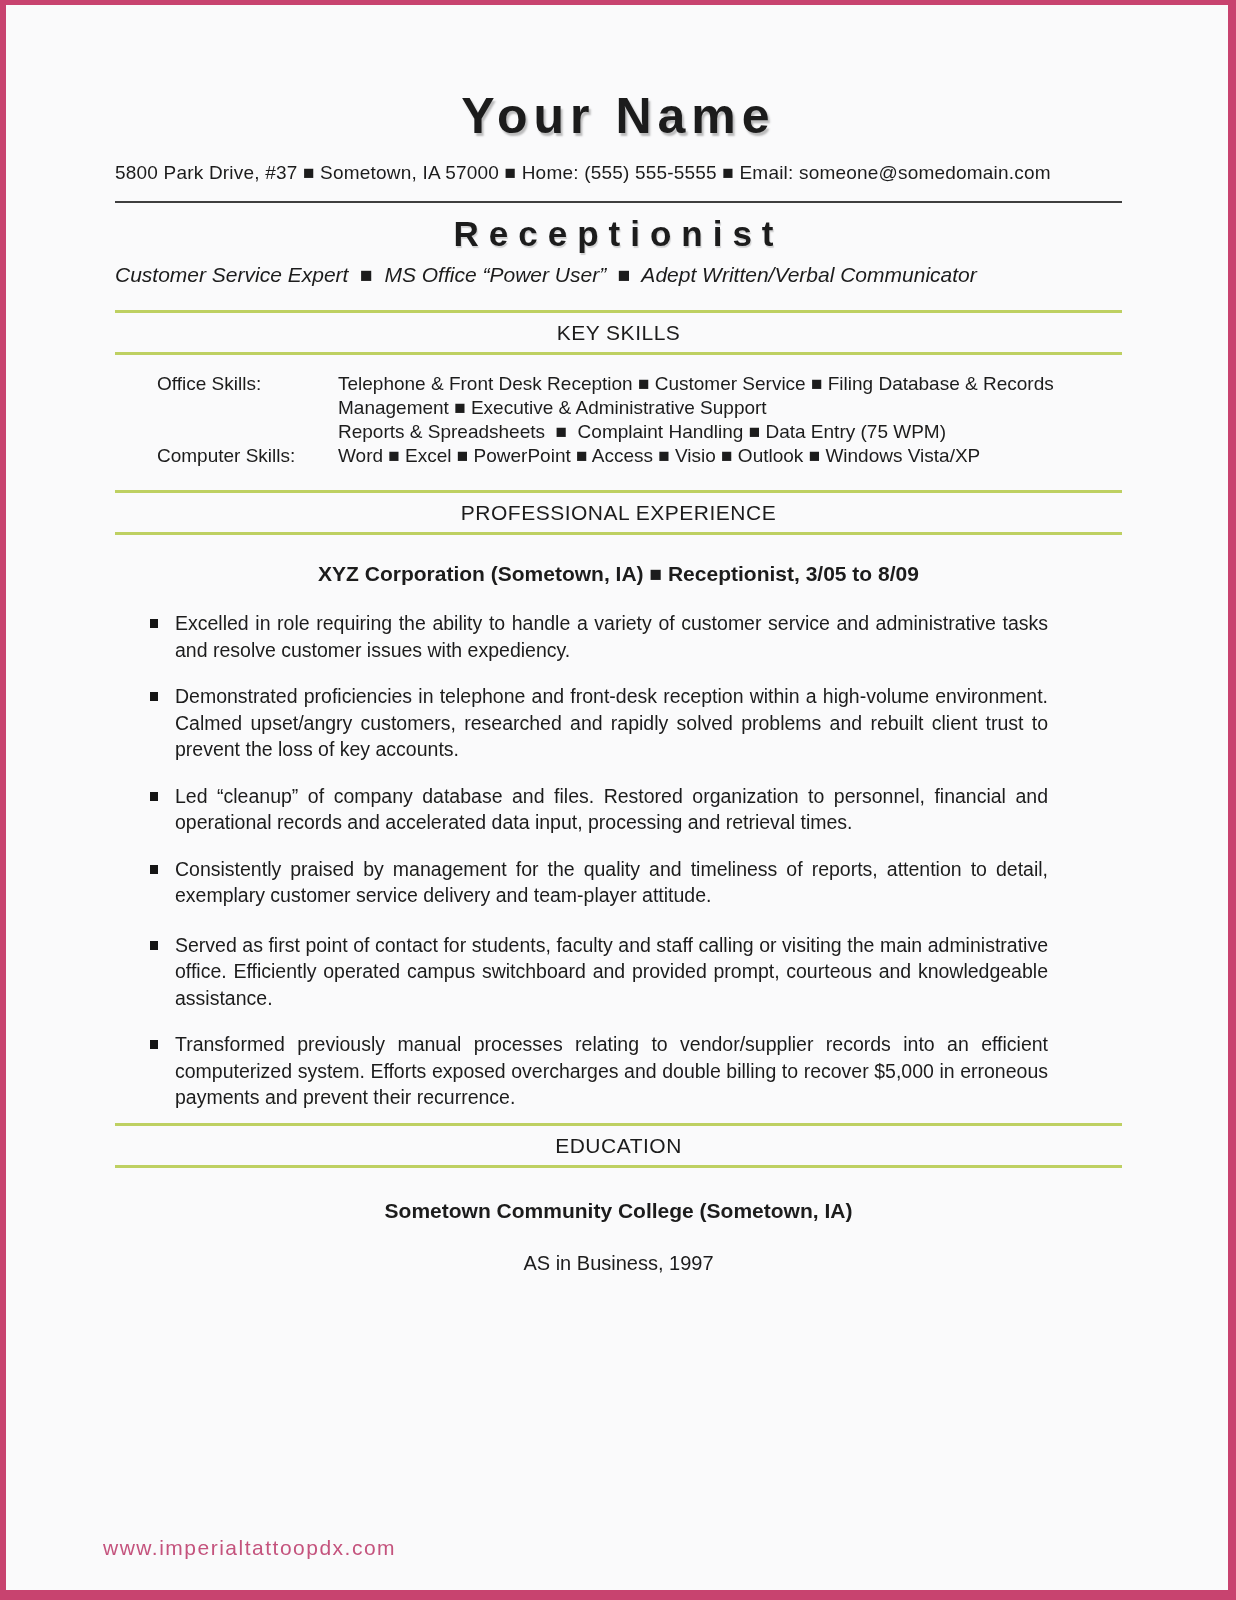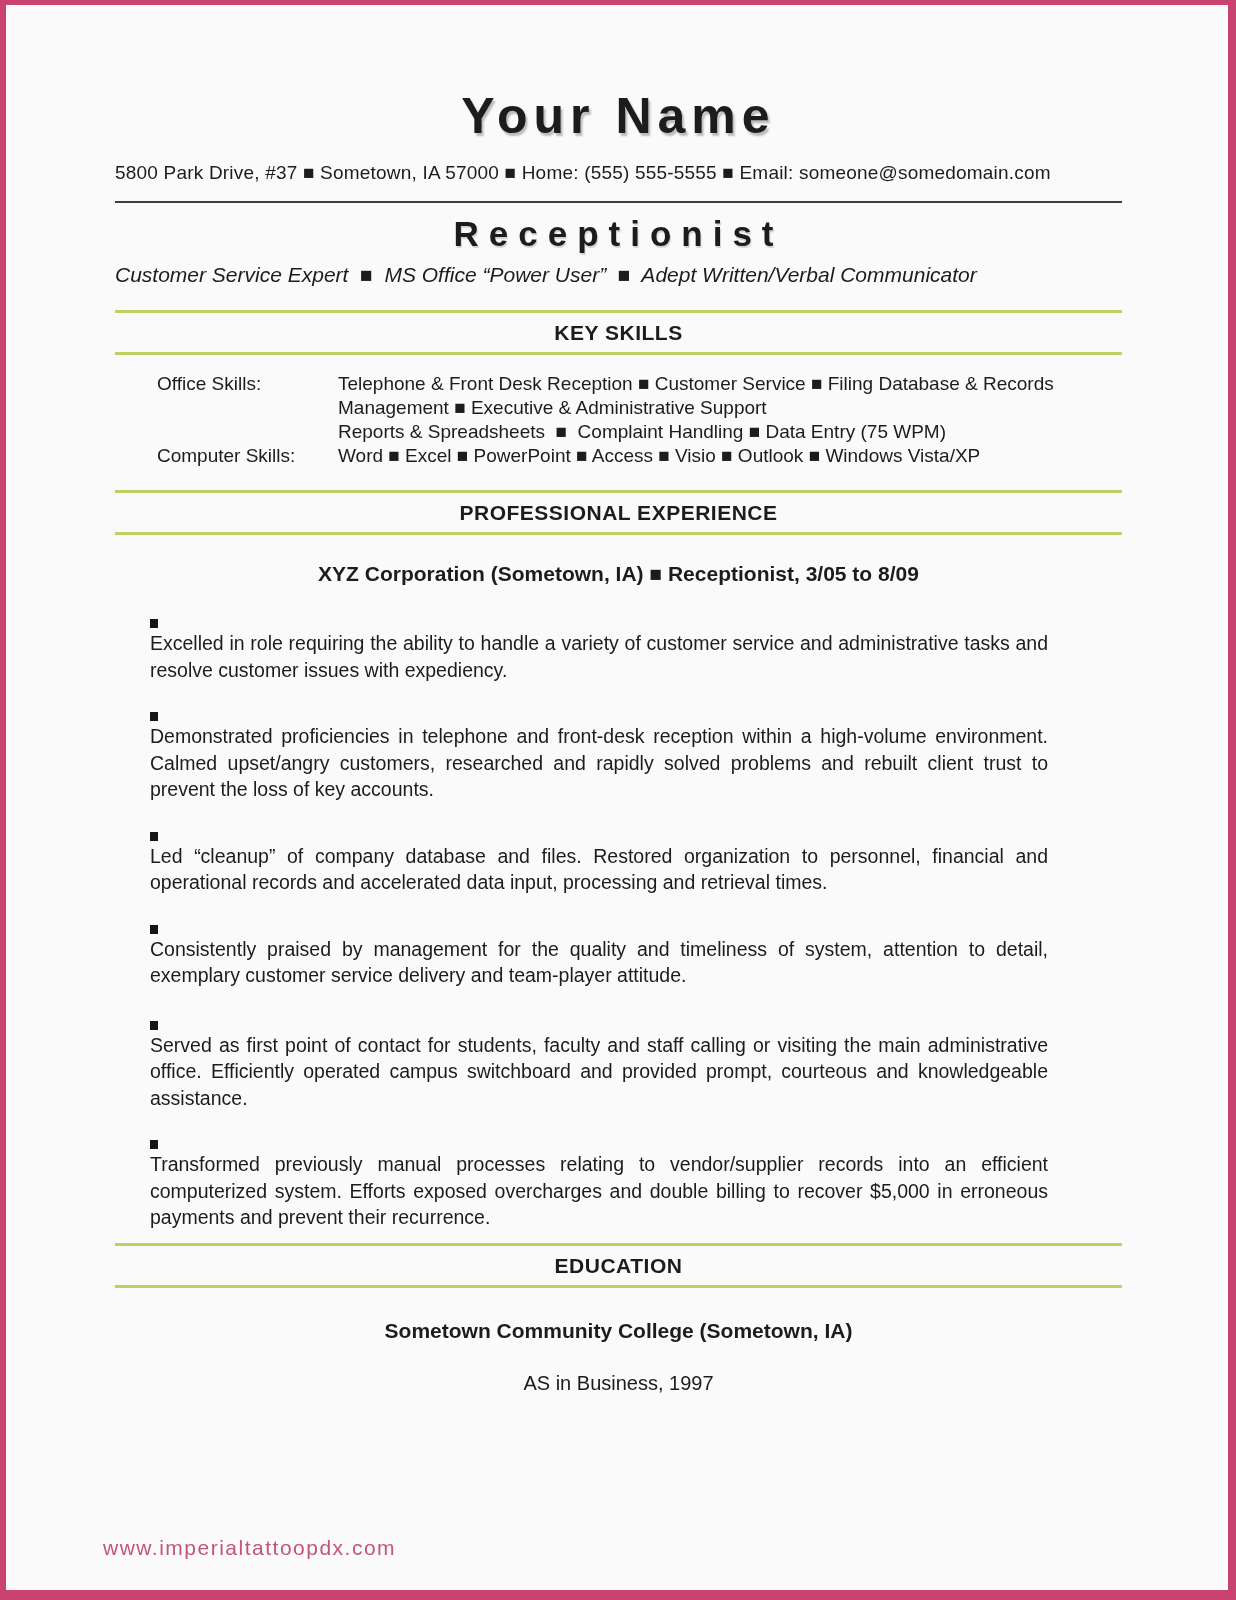--- a/index.html
+++ b/index.html
@@ -61,21 +61,21 @@
     font-size: 21px;
     line-height: 27px;
   }
   .section-header {
     margin-top: 22px;
     border-top: 3px solid var(--accent);
     border-bottom: 3px solid var(--accent);
     padding: 7px 0;
     text-align: center;
     font-size: 21px;
-    font-weight: bold;
+    font-weight: normal;
     line-height: 25px;
     letter-spacing: 0.5px;
   }
   .section-header.tight { margin-top: 12px; }
 
   .skills { margin-top: 17px; font-size: 19px; }
   .skill-row { display: flex; justify-content: flex-end; }
   .skill-label {
     flex: 0 0 223px;
     width: 223px;
@@ -94,23 +94,22 @@
   }
   .entry-heading.after-list { margin-top: 24px; }
 
   .bullets {
     list-style: none;
     margin-top: 23px;
     padding: 0 74px 0 35px;
   }
   .bullets li {
     display: flex;
-    gap: 2px;
+    gap: 17px;
     margin-bottom: 20px;
-    flex-direction: column;
   }
   .bullets li:last-child { margin-bottom: 0; }
   .bullet-marker {
     flex: 0 0 auto;
     width: 8px;
     height: 9px;
     margin-top: 9px;
     background: #151515;
   }
   .bullet-text {
@@ -187,21 +186,21 @@
       <li>
         <span class="bullet-marker"></span>
         <p class="bullet-text">Demonstrated proficiencies in telephone and front-desk reception within a high-volume environment. Calmed upset/angry customers, researched and rapidly solved problems and rebuilt client trust to prevent the loss of key accounts.</p>
       </li>
       <li>
         <span class="bullet-marker"></span>
         <p class="bullet-text">Led “cleanup” of company database and files. Restored organization to personnel, financial and operational records and accelerated data input, processing and retrieval times.</p>
       </li>
       <li>
         <span class="bullet-marker"></span>
-        <p class="bullet-text">Consistently praised by management for the quality and timeliness of system, attention to detail, exemplary customer service delivery and team-player attitude.</p>
+        <p class="bullet-text">Consistently praised by management for the quality and timeliness of reports, attention to detail, exemplary customer service delivery and team-player attitude.</p>
       </li>
     </ul>
 
 
     <ul class="bullets">
       <li>
         <span class="bullet-marker"></span>
         <p class="bullet-text">Served as first point of contact for students, faculty and staff calling or visiting the main administrative office. Efficiently operated campus switchboard and provided prompt, courteous and knowledgeable assistance.</p>
       </li>
       <li>

